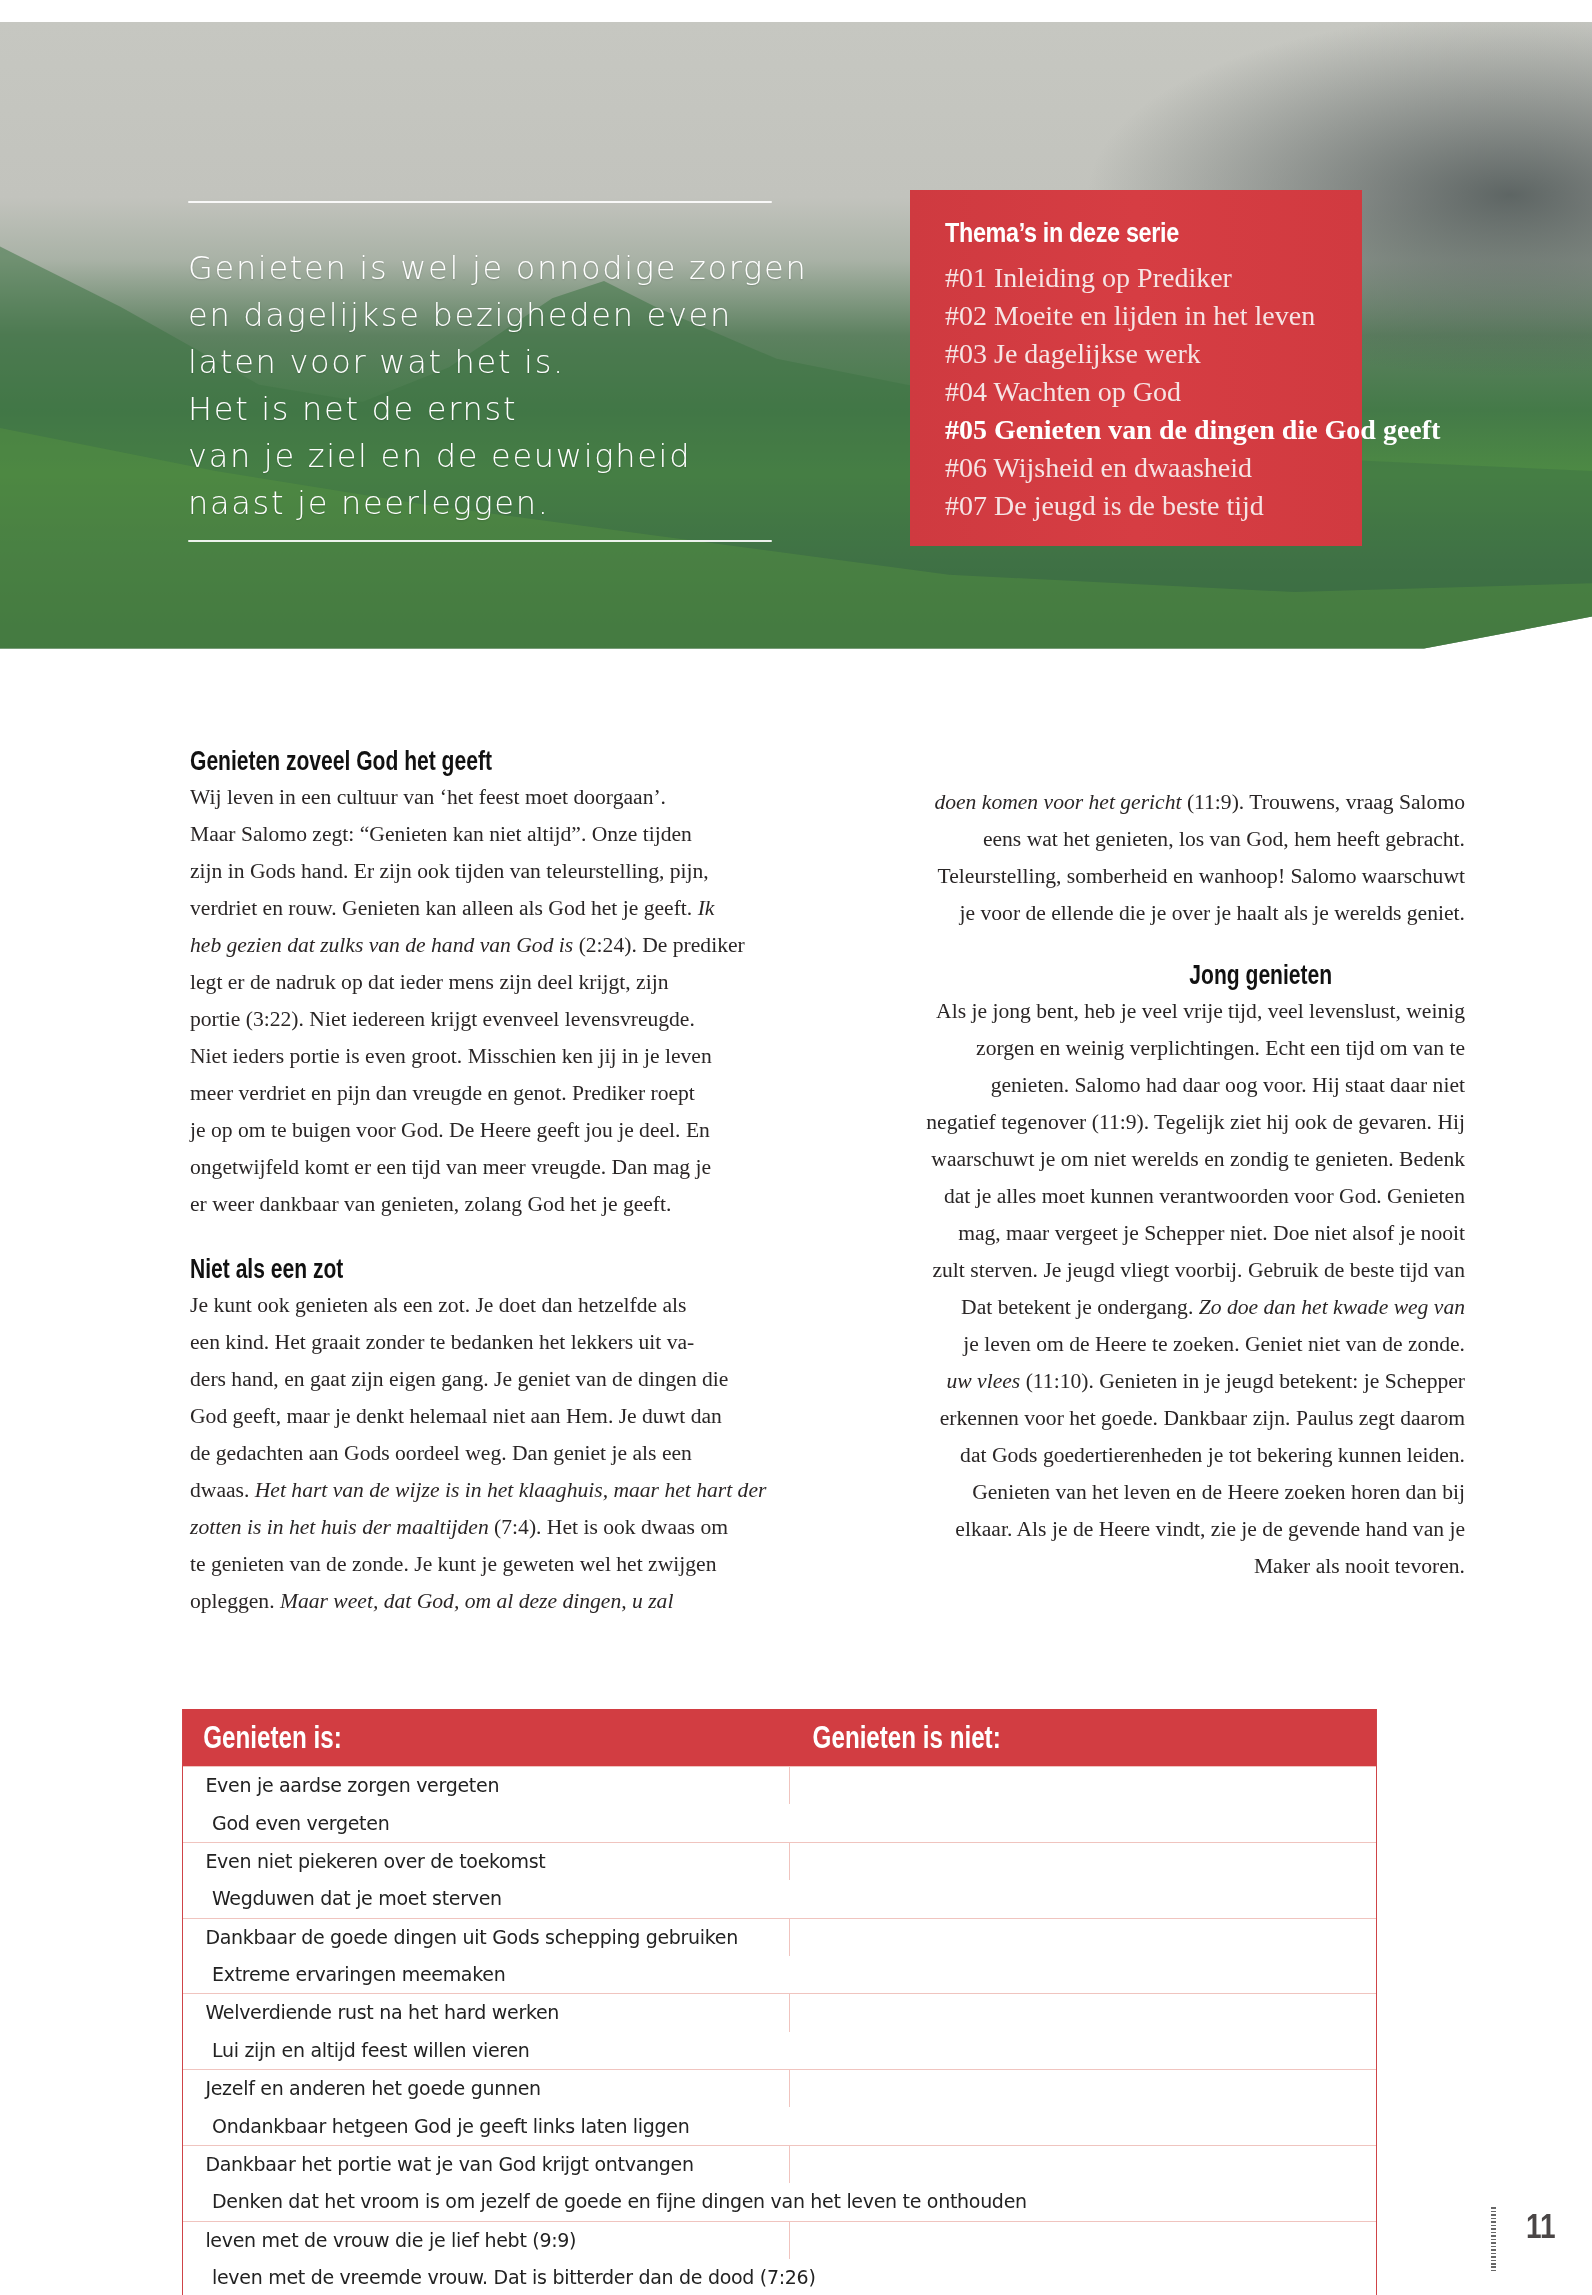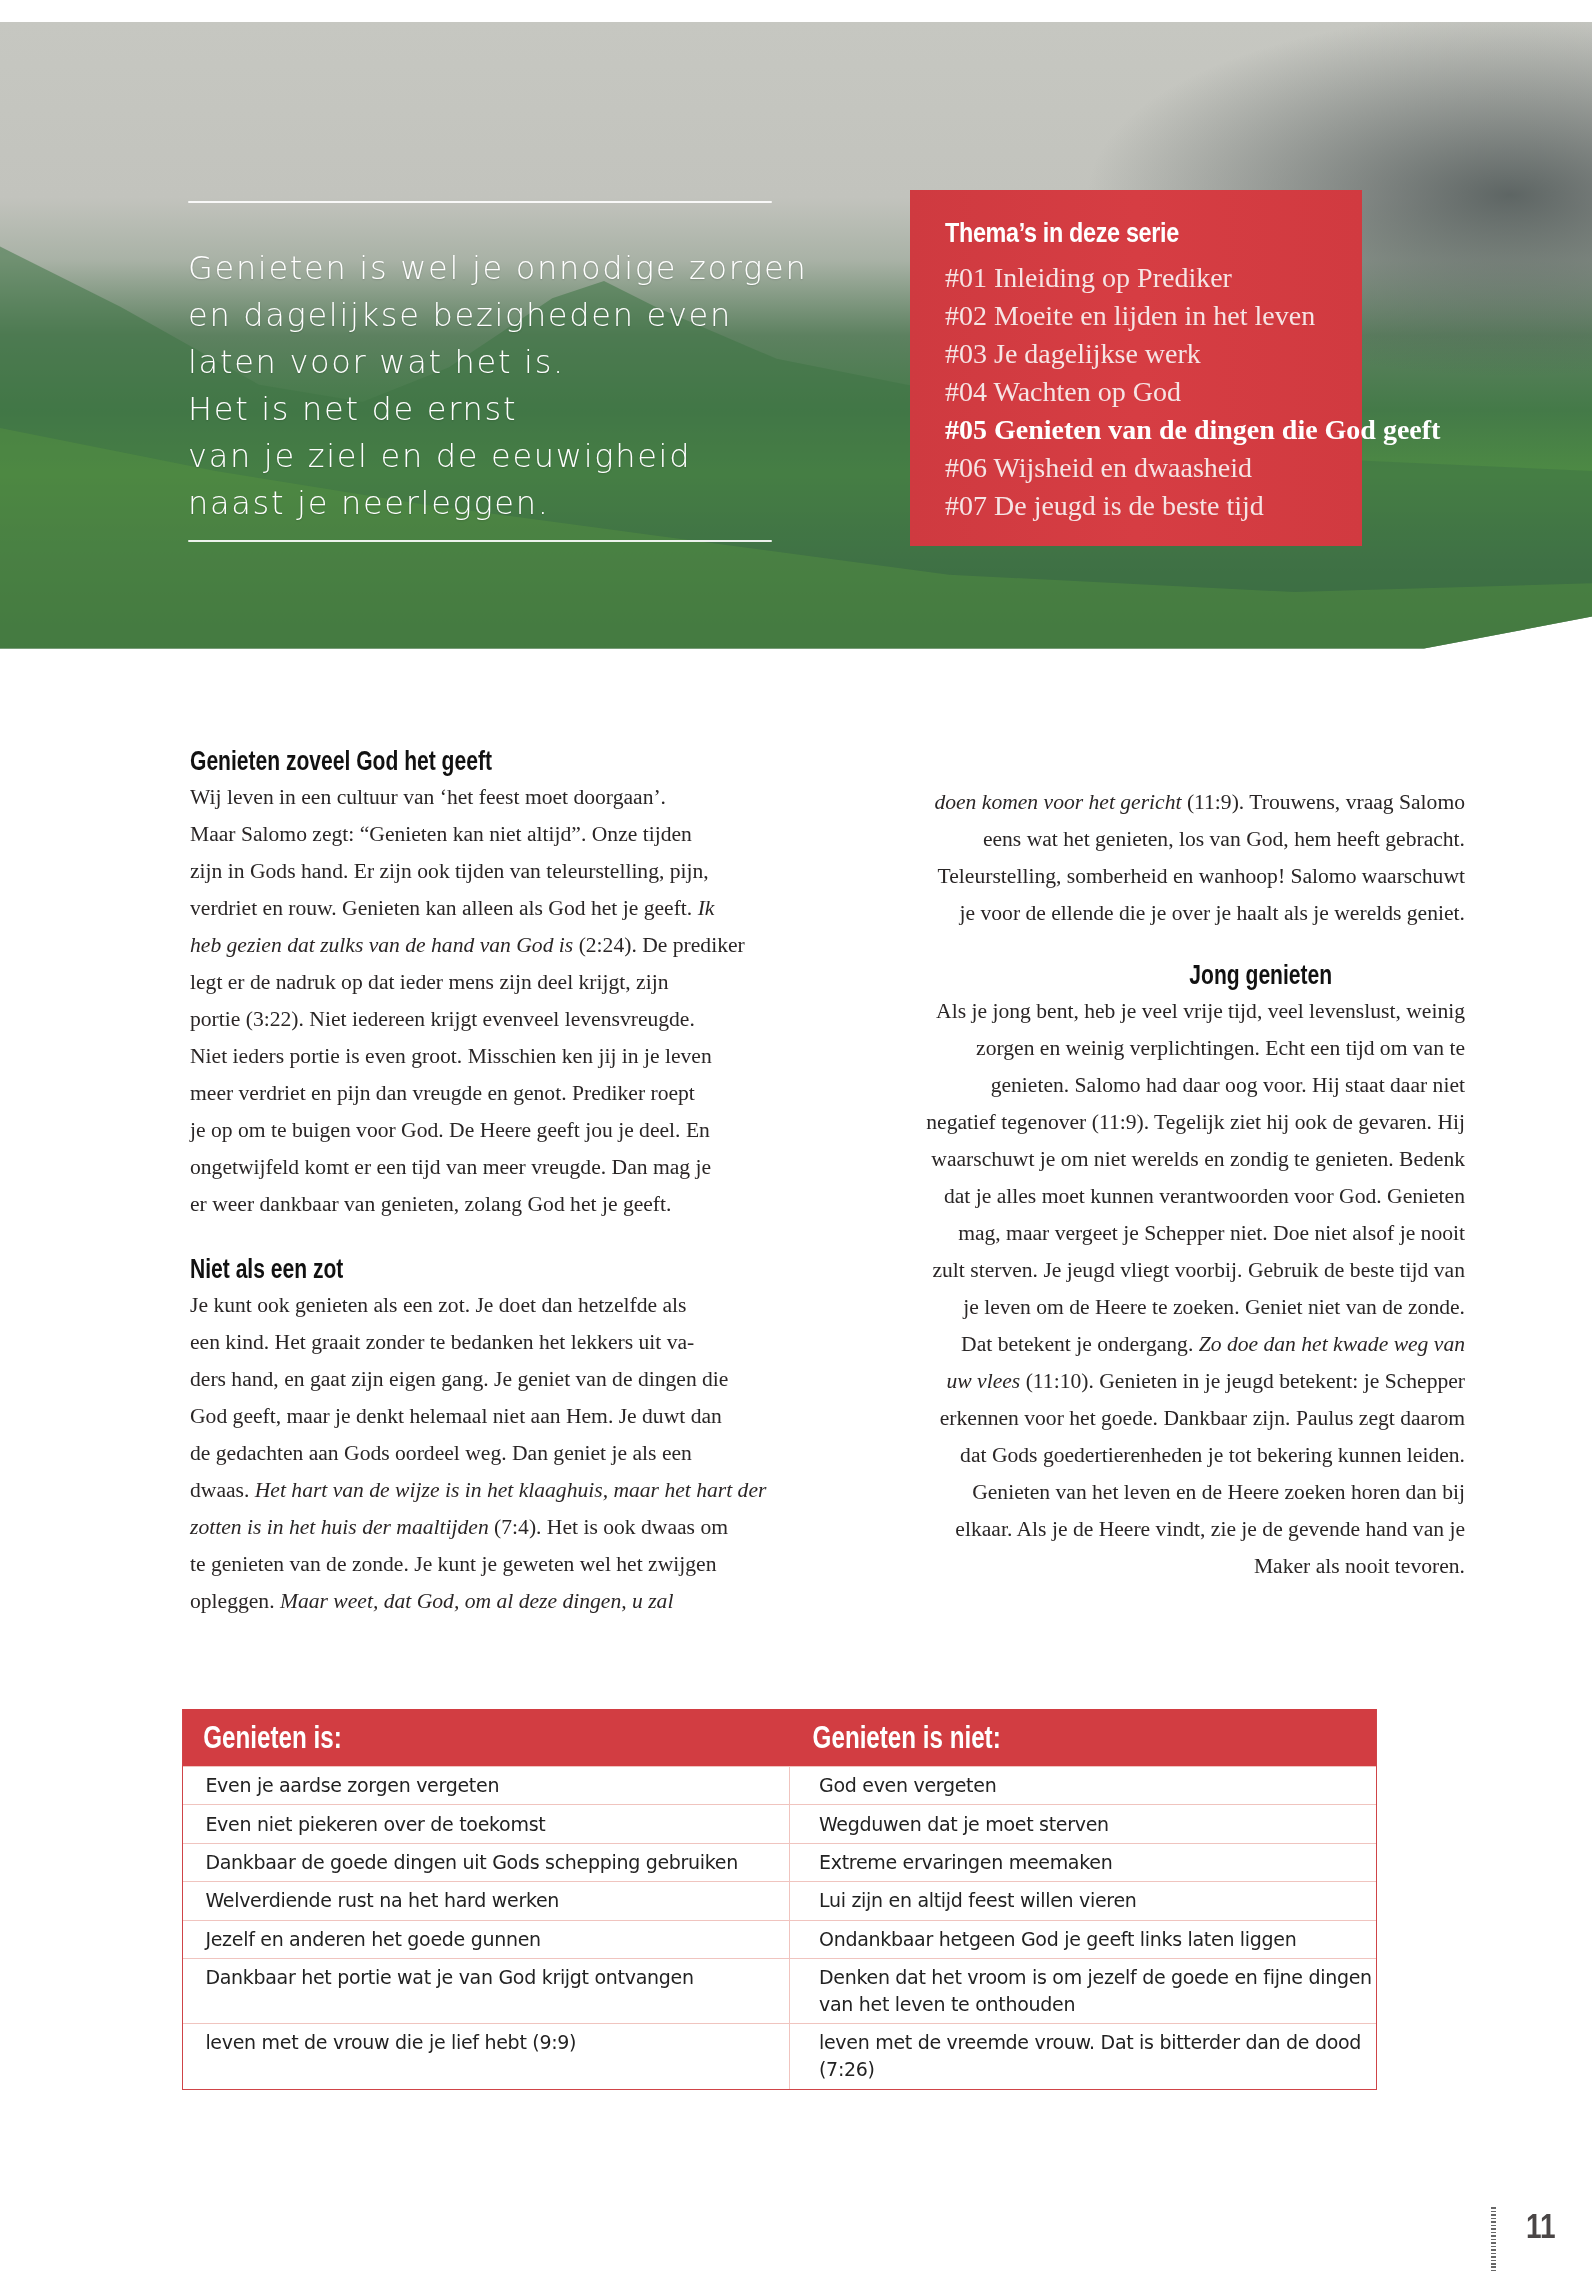--- a/index.html
+++ b/index.html
@@ -27,21 +27,21 @@
   .col p { margin:0; white-space:nowrap; }
   .col h3 { margin:0; font-family:"Liberation Sans", sans-serif; font-weight:700; font-size:27px;
             line-height:35px; color:#111; transform:scaleX(0.78); transform-origin:left; white-space:nowrap; }
   .col em { font-style:italic; }
   .tbl { position:absolute; left:182px; top:1709px; width:1195px; border:1.7px solid #cf4448; border-top:none; box-sizing:border-box; }
   .tbl .head { display:flex; height:57px; background:#d23d42; }
   .tbl .head div { font-family:"Liberation Sans", sans-serif; font-weight:700; font-size:31px; color:#fff;
                    line-height:57px; transform:scaleX(0.78); transform-origin:left; white-space:nowrap; }
   .tbl .head .h1 { width:607px; padding-left:26px; box-sizing:border-box; }
   .tbl .head .h2 { padding-left:29px; }
-  .tbl .row { display:flex; border-top:1.7px solid #f0c4bf; }
+  .tbl .row { display:flex; border-top:1.7px solid #f0c4bf;flex-direction:column; }
   .tbl .row:first-of-type { border-top:none; }
   .tbl .cell { font-family:"DejaVu Sans", sans-serif; font-size:19px; line-height:27px; color:#222;
                padding:5.2px 0 5.2px 22.4px; box-sizing:border-box; letter-spacing:-0.3px; }
   .tbl .cell.l { width:607px; border-right:1.7px solid #f0c4bf; }
   .tbl .cell.r { flex:1; padding-left:29px; }
   .pg-bar { position:absolute; left:1491px; top:2207px; width:5.2px; height:64px;
             background:repeating-linear-gradient(180deg,#666 0 1.7px, #fff 1.7px 3.5px); }
   .pg-num { position:absolute; left:1526px; top:2206px; font-family:"Liberation Sans", sans-serif; font-weight:700;
             font-size:35px; color:#4a4646; transform:scaleX(0.8); transform-origin:left; }
 </style>
@@ -114,22 +114,22 @@
 
   <h3 style="margin-top:26px;">Jong genieten</h3>
   <p>Als je jong bent, heb je veel vrije tijd, veel levenslust, weinig</p>
   <p>zorgen en weinig verplichtingen. Echt een tijd om van te</p>
   <p>genieten. Salomo had daar oog voor. Hij staat daar niet</p>
   <p>negatief tegenover (11:9). Tegelijk ziet hij ook de gevaren. Hij</p>
   <p>waarschuwt je om niet werelds en zondig te genieten. Bedenk</p>
   <p>dat je alles moet kunnen verantwoorden voor God. Genieten</p>
   <p>mag, maar vergeet je Schepper niet. Doe niet alsof je nooit</p>
   <p>zult sterven. Je jeugd vliegt voorbij. Gebruik de beste tijd van</p>
+  <p><span>Dat betekent je ondergang. </span><em>Zo doe dan het kwade weg van</em></p>
   <p>je leven om de Heere te zoeken. Geniet niet van de zonde.</p>
-  <p><span>Dat betekent je ondergang. </span><em>Zo doe dan het kwade weg van</em></p>
   <p><em>uw vlees</em><span> (11:10). Genieten in je jeugd betekent: je Schepper</span></p>
   <p>erkennen voor het goede. Dankbaar zijn. Paulus zegt daarom</p>
   <p>dat Gods goedertierenheden je tot bekering kunnen leiden.</p>
   <p>Genieten van het leven en de Heere zoeken horen dan bij</p>
   <p>elkaar. Als je de Heere vindt, zie je de gevende hand van je</p>
   <p>Maker als nooit tevoren.</p>
 </div>
 
 <div class="tbl">
   <div class="head">

